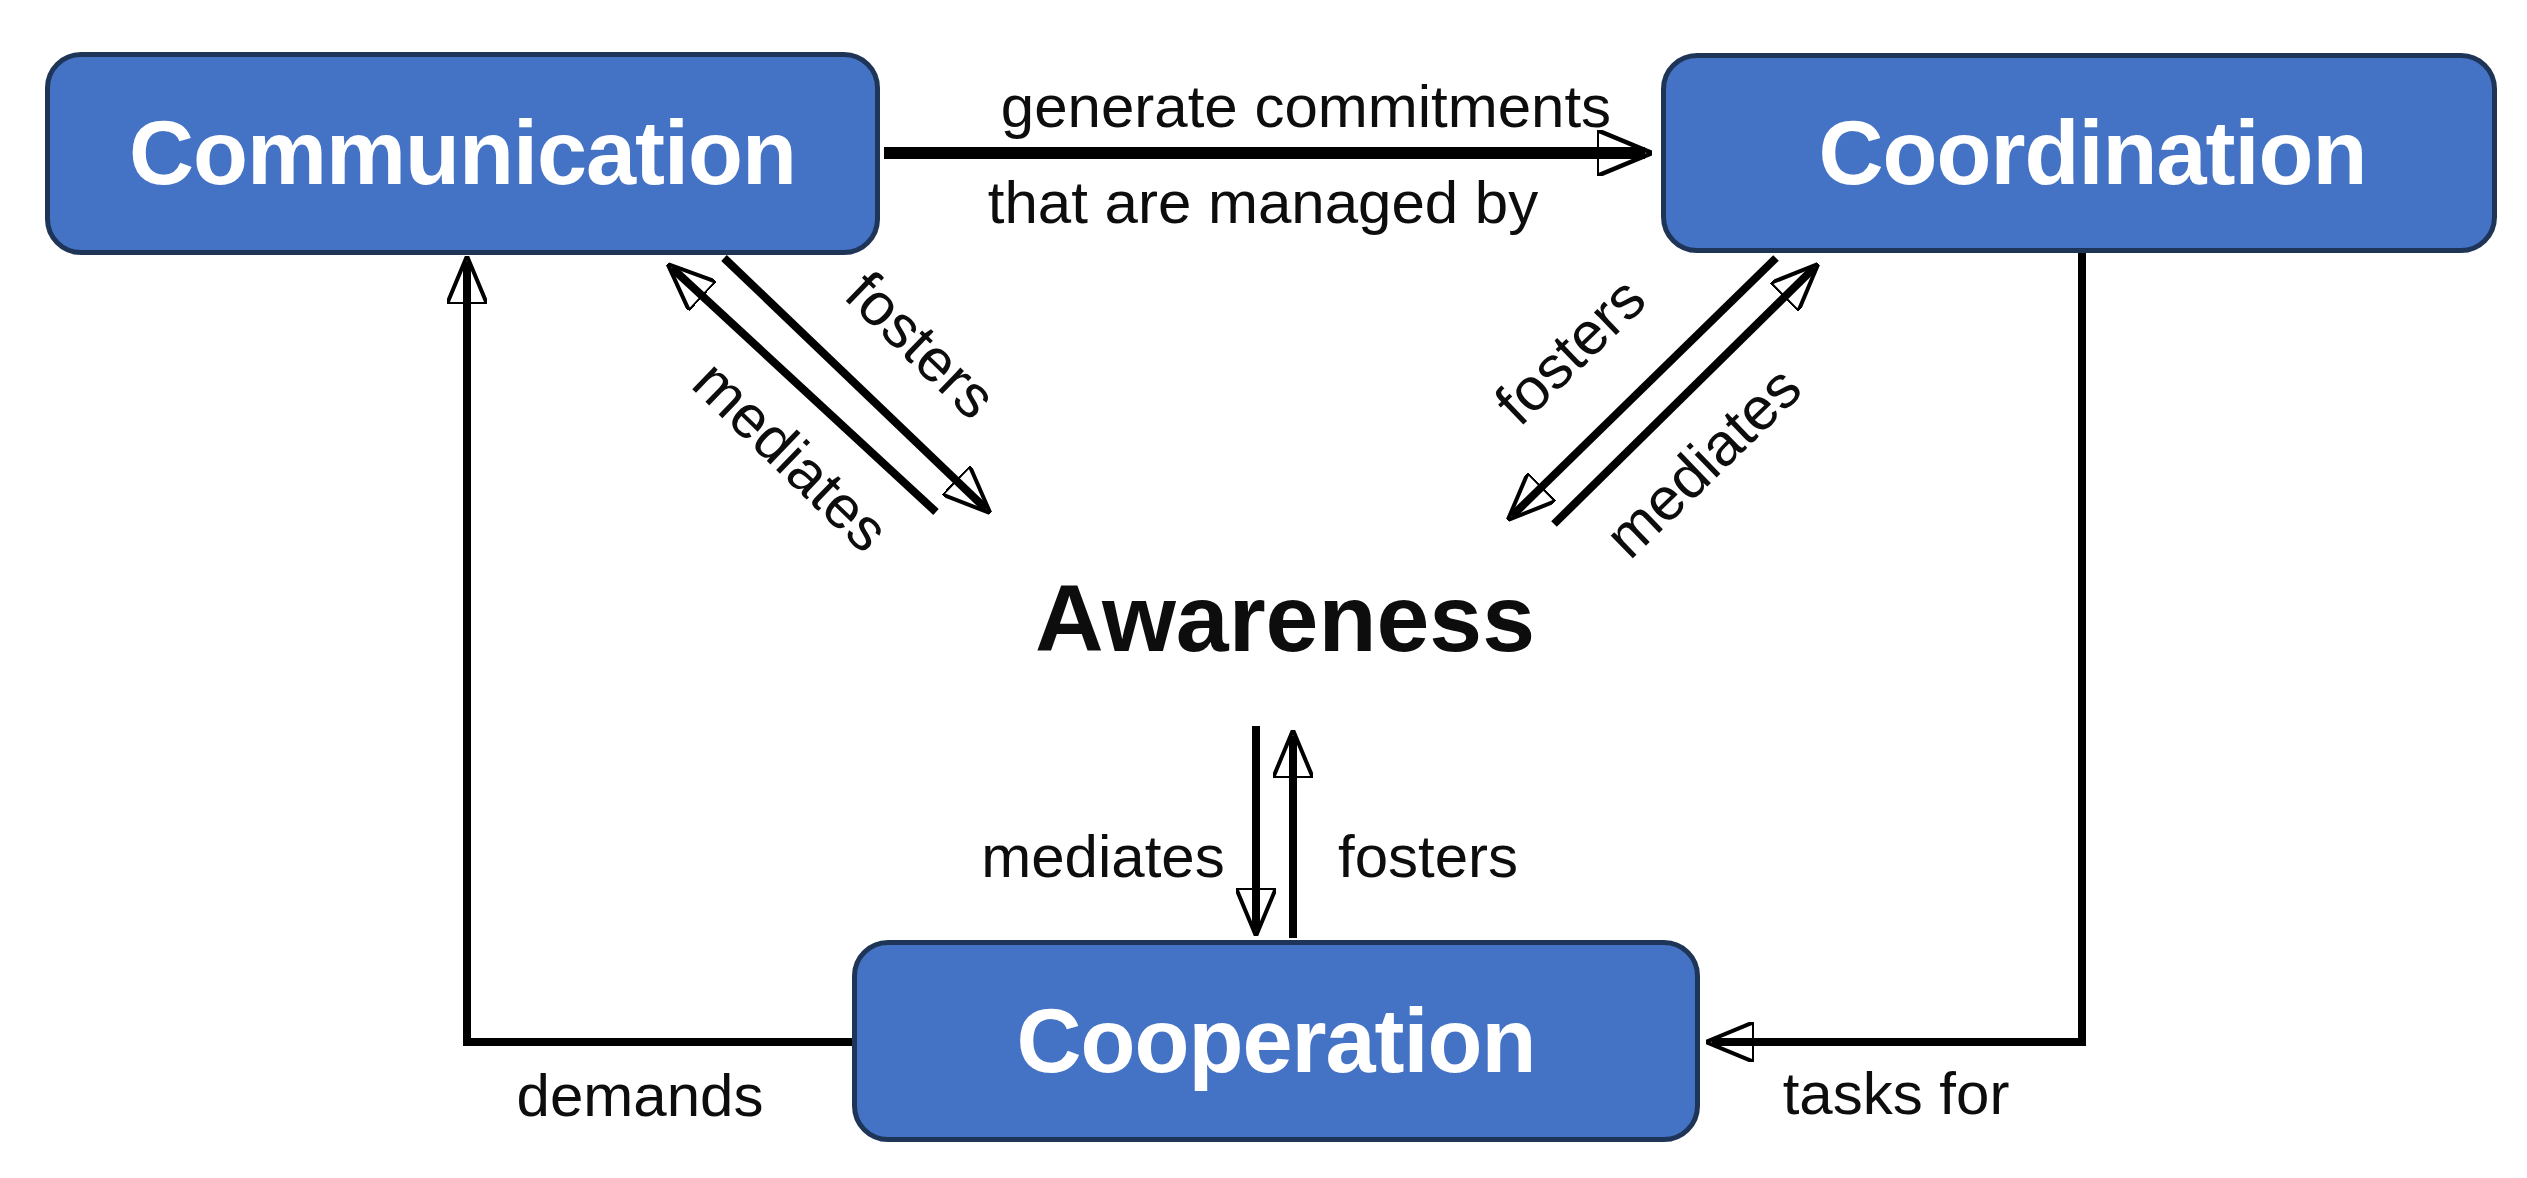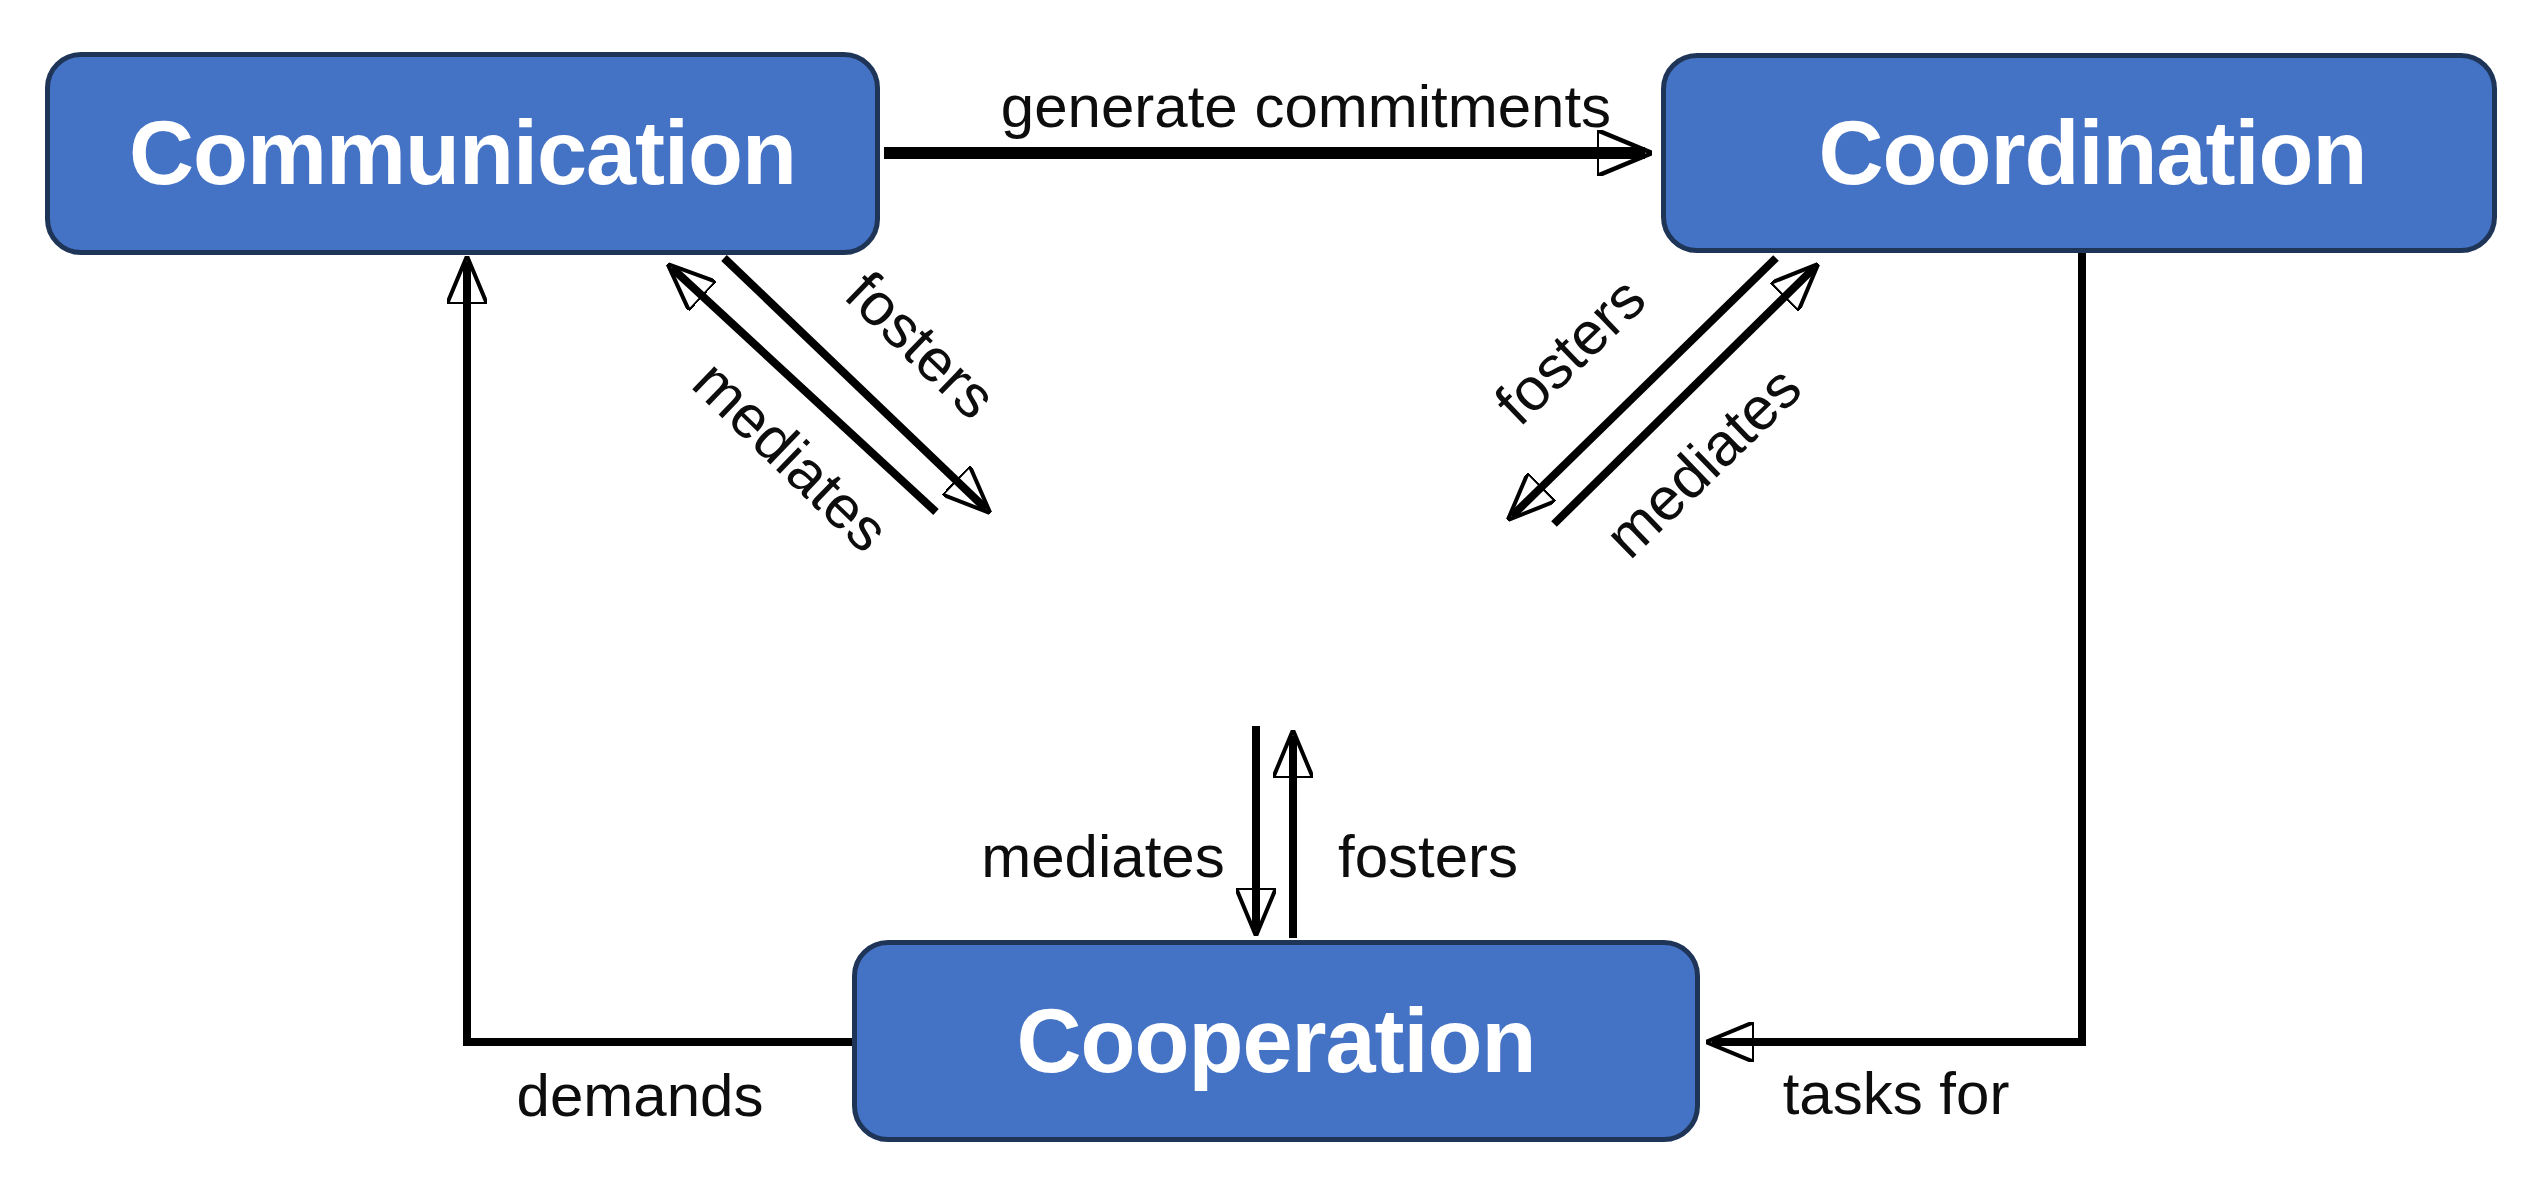--- a/index.html
+++ b/index.html
@@ -107,22 +107,24 @@
   </div>
 
   <div class="node node-coordination">
     <span>Coordination</span>
   </div>
 
   <div class="node node-cooperation">
     <span>Cooperation</span>
   </div>
 
+  <div class="awareness-label">Awareness</div>
 
   <div class="edge-label lbl-gen1">generate commitments</div>
+  <div class="edge-label lbl-gen2">that are managed by</div>
 
   <div class="edge-label rot-cw lbl-fosters-left">fosters</div>
   <div class="edge-label rot-cw lbl-mediates-left">mediates</div>
 
   <div class="edge-label rot-ccw lbl-fosters-right">fosters</div>
   <div class="edge-label rot-ccw lbl-mediates-right">mediates</div>
 
   <div class="edge-label lbl-mediates-mid">mediates</div>
   <div class="edge-label lbl-fosters-mid">fosters</div>
 

